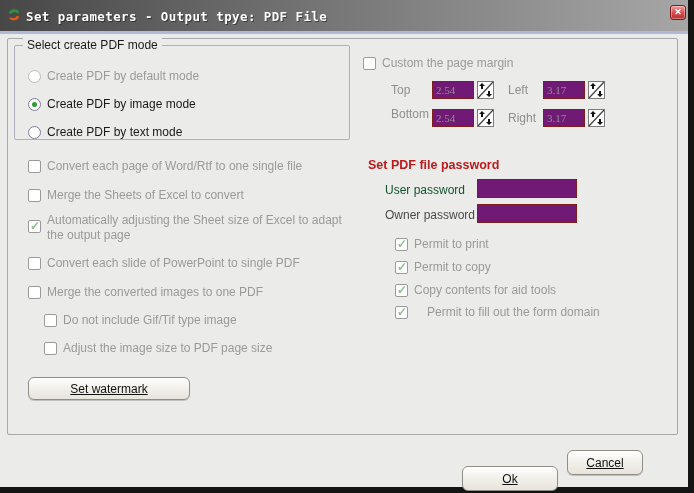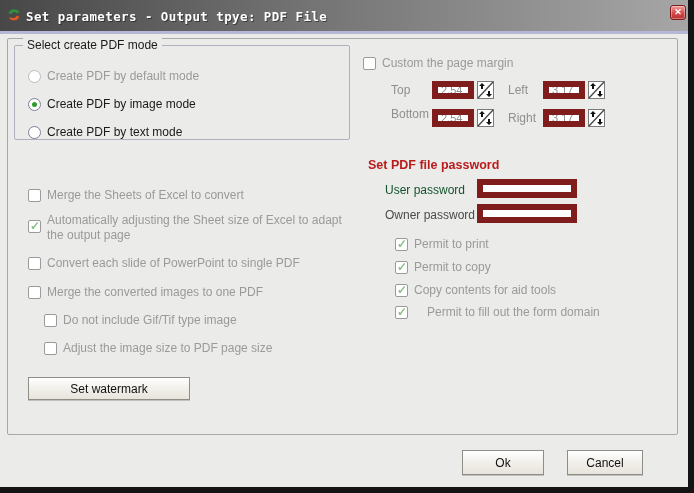--- a/index.html
+++ b/index.html
@@ -36,29 +36,29 @@
     border-radius:50%; background:#2f9b2f; }
   .checkbox { width:13px; height:13px; border:1px solid #9a9a9a; background:#fff; border-radius:2px;
     position:relative; flex:none; cursor:pointer; }
   .checkbox.checked::after { content:"\2713"; position:absolute; left:1px; top:-2px;
     color:#8bbf8b; font-size:12px; font-weight:bold; }
   .lbl { margin-left:6px; line-height:15px; margin-top:-1px; }
   .lbl.gray { color:#9a9a9a; }
   .lbl.dark { color:#1a1a1a; }
   .lbl.dim  { color:#8f8f8f; }
 
-  .txtfield { border:6px solid #7f1d1d; background:#ffffff; font-family:Liberation Sans, sans-serif; }
+  .txtfield { border:1px solid #7f1d1d; background:#701a75; font-family:Liberation Serif, serif; }
   .margin-field { width:42px; height:18px; font-size:11px; color:#8f8f8f; padding:0 3px; }
   .spin { display:inline-block; vertical-align:top; margin-left:1px; cursor:pointer; }
   .pw-field { width:100px; height:19px; font-size:12px; color:#333; padding:0 3px; }
 
-  .btn { position:absolute; border:1px solid #8f8d86; border-radius:0;
+  .btn { position:absolute; border:1px solid #8f8d86; border-radius:6px;
     background:linear-gradient(#ffffff,#f3f1ec 45%,#e7e4dc); color:#111; font-size:12px;
     text-align:center; cursor:pointer; box-shadow:0 1px 0 rgba(0,0,0,.18), inset 0 1px 0 #fff;
-    font-family:"Liberation Sans",sans-serif; }
+    font-family:"Liberation Sans",sans-serif;text-decoration:underline; }
   .static-lbl { position:absolute; }
   .bold-head { font-weight:bold; color:#b91c1c; font-size:12.5px; }
 </style>
 </head>
 <body>
 
 <div class="window">
 
   <div class="titlebar">
     <svg class="app-ico" viewBox="0 0 16 16">
@@ -82,20 +82,24 @@
   </div>
   <div class="ctl-row" style="left:28px; top:98px;">
     <span class="radio selected"></span>
     <span class="lbl dark">Create PDF by image mode</span>
   </div>
   <div class="ctl-row" style="left:28px; top:126px;">
     <span class="radio"></span>
     <span class="lbl dark">Create PDF by text mode</span>
   </div>
 
+  <div class="ctl-row" style="left:28px; top:160px;">
+    <span class="checkbox"></span>
+    <span class="lbl gray">Convert each page of Word/Rtf to one single file</span>
+  </div>
   <div class="ctl-row" style="left:28px; top:189px;">
     <span class="checkbox"></span>
     <span class="lbl gray">Merge the Sheets of Excel to convert</span>
   </div>
   <div class="ctl-row" style="left:28px; top:214px; width:320px;">
     <span class="checkbox checked" style="margin-top:6px;"></span>
     <span class="lbl gray" style="width:295px;">Automatically adjusting the Sheet size of Excel to adapt the output page</span>
   </div>
   <div class="ctl-row" style="left:28px; top:257px;">
     <span class="checkbox"></span>
@@ -181,16 +185,16 @@
   </div>
   <div class="ctl-row" style="left:395px; top:284px;">
     <span class="checkbox checked"></span>
     <span class="lbl gray">Copy contents for aid tools</span>
   </div>
   <div class="ctl-row" style="left:395px; top:306px;gap:13px;">
     <span class="checkbox checked"></span>
     <span class="lbl gray">Permit to fill out the form domain</span>
   </div>
 
-  <button class="btn" style="left:462px; top:450px; width:82px; height:25px;">Ok</button>
+  <button class="btn" style="left:462px; top:466px; width:96px; height:25px;">Ok</button>
   <button class="btn" style="left:567px; top:450px; width:76px; height:25px;">Cancel</button>
 
 </div>
 
 </body></html>

